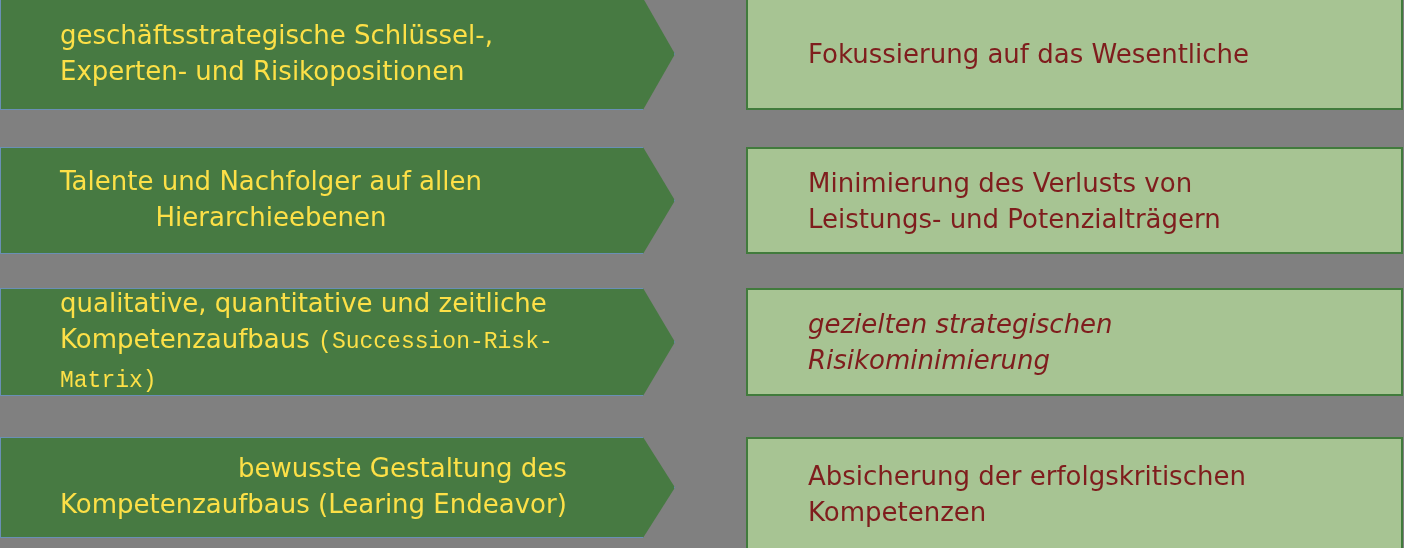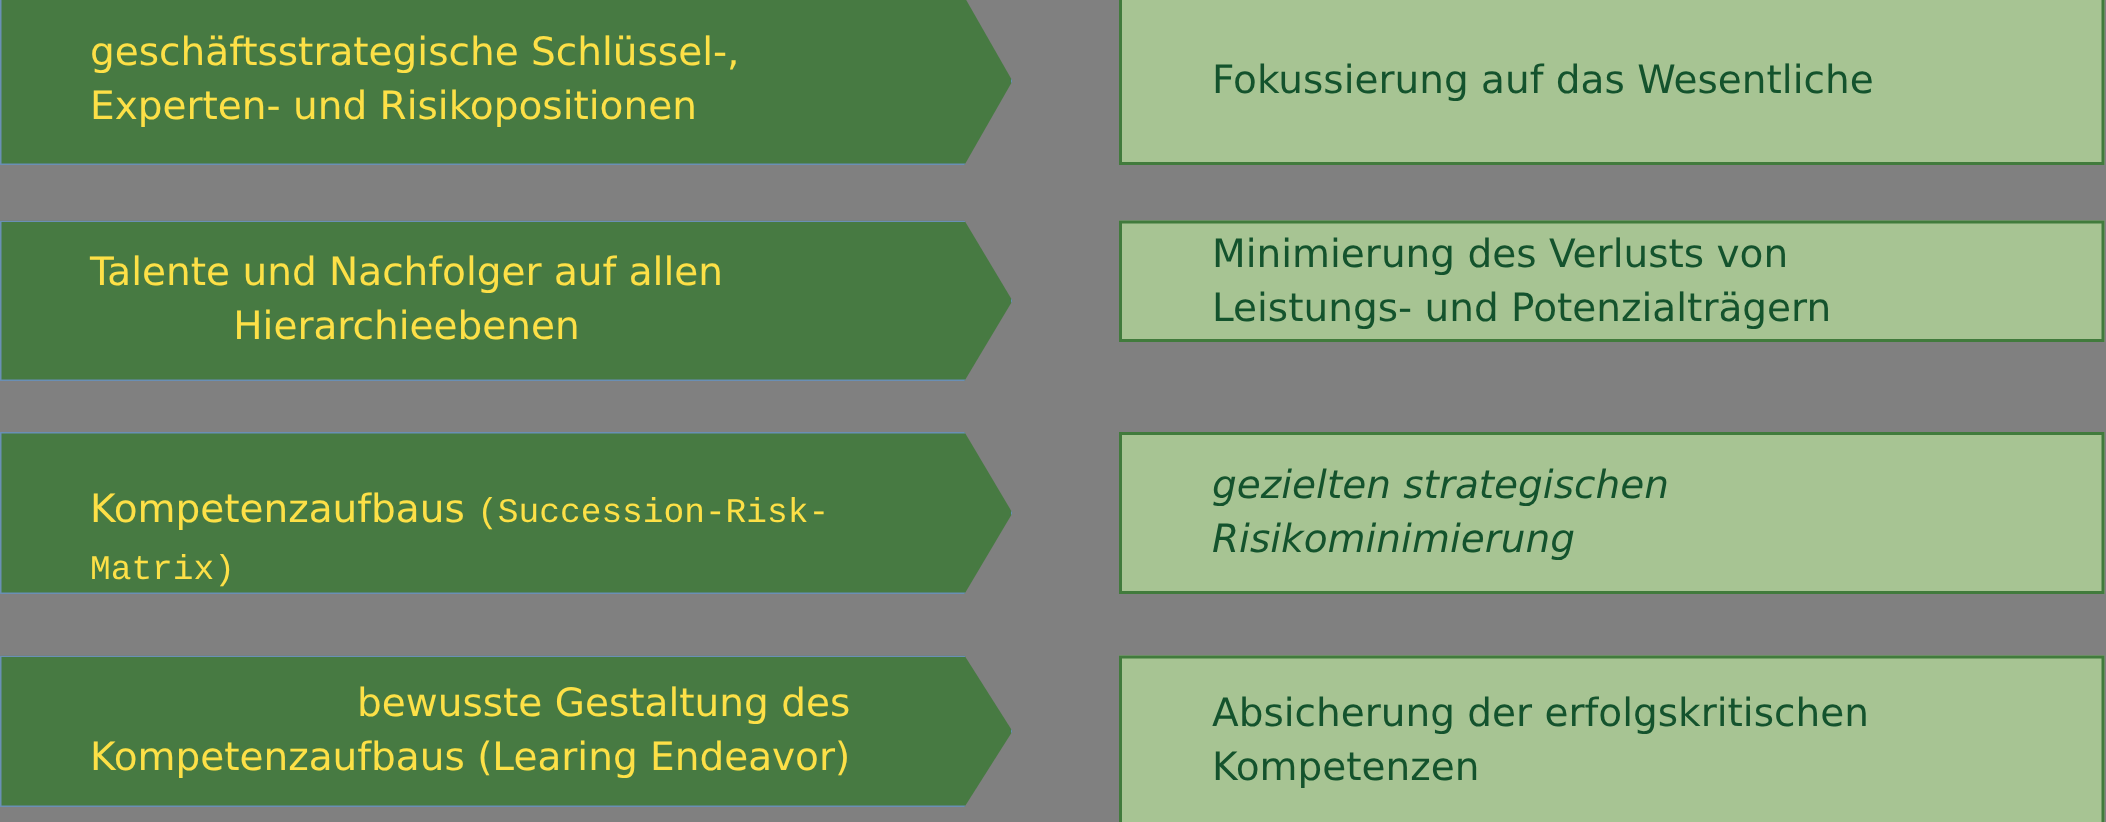--- a/index.html
+++ b/index.html
@@ -61,21 +61,21 @@
   .box {
     width: 100%;
     height: 100%;
     background: #A7C493;
     border: 2px solid #417B3C;
     box-sizing: border-box;
     display: flex;
     align-items: center;
   }
   .box-text {
-    color: #14532d;
+    color: #7f1d1d;
     font-size: 26px;
     line-height: 36px;
     padding-left: 60px;
     padding-right: 30px;
   }
 </style>
 </head>
 <body>
 
 <div class="canvas">
@@ -98,33 +98,33 @@
   </div>
 
   <div class="arrow-row" style="top:147px; height:107px;text-align:center;">
     <div class="arrow">
       <div class="arrow-text">
         <span>Talente und Nachfolger auf allen</span><br>
         <span>Hierarchieebenen</span><span class="sub"></span>
       </div>
     </div>
   </div>
-  <div class="box-row" style="top:147px; height:81px;">
+  <div class="box-row" style="top:147px; height:107px;">
     <div class="box">
       <div class="box-text">
         <span>Minimierung des Verlusts von</span><br>
         <span>Leistungs- und Potenzialträgern</span>
       </div>
     </div>
   </div>
 
   <div class="arrow-row" style="top:288px; height:108px;">
     <div class="arrow">
       <div class="arrow-text">
-        <br>
+        <span>qualitative, quantitative und zeitliche</span><br>
         <span>Kompetenzaufbaus </span><span class="sub">(Succession-Risk-Matrix)</span>
       </div>
     </div>
   </div>
   <div class="box-row" style="top:288px; height:108px;font-style:italic;">
     <div class="box">
       <div class="box-text">
         <span>gezielten strategischen</span><br>
         <span>Risikominimierung</span>
       </div>

